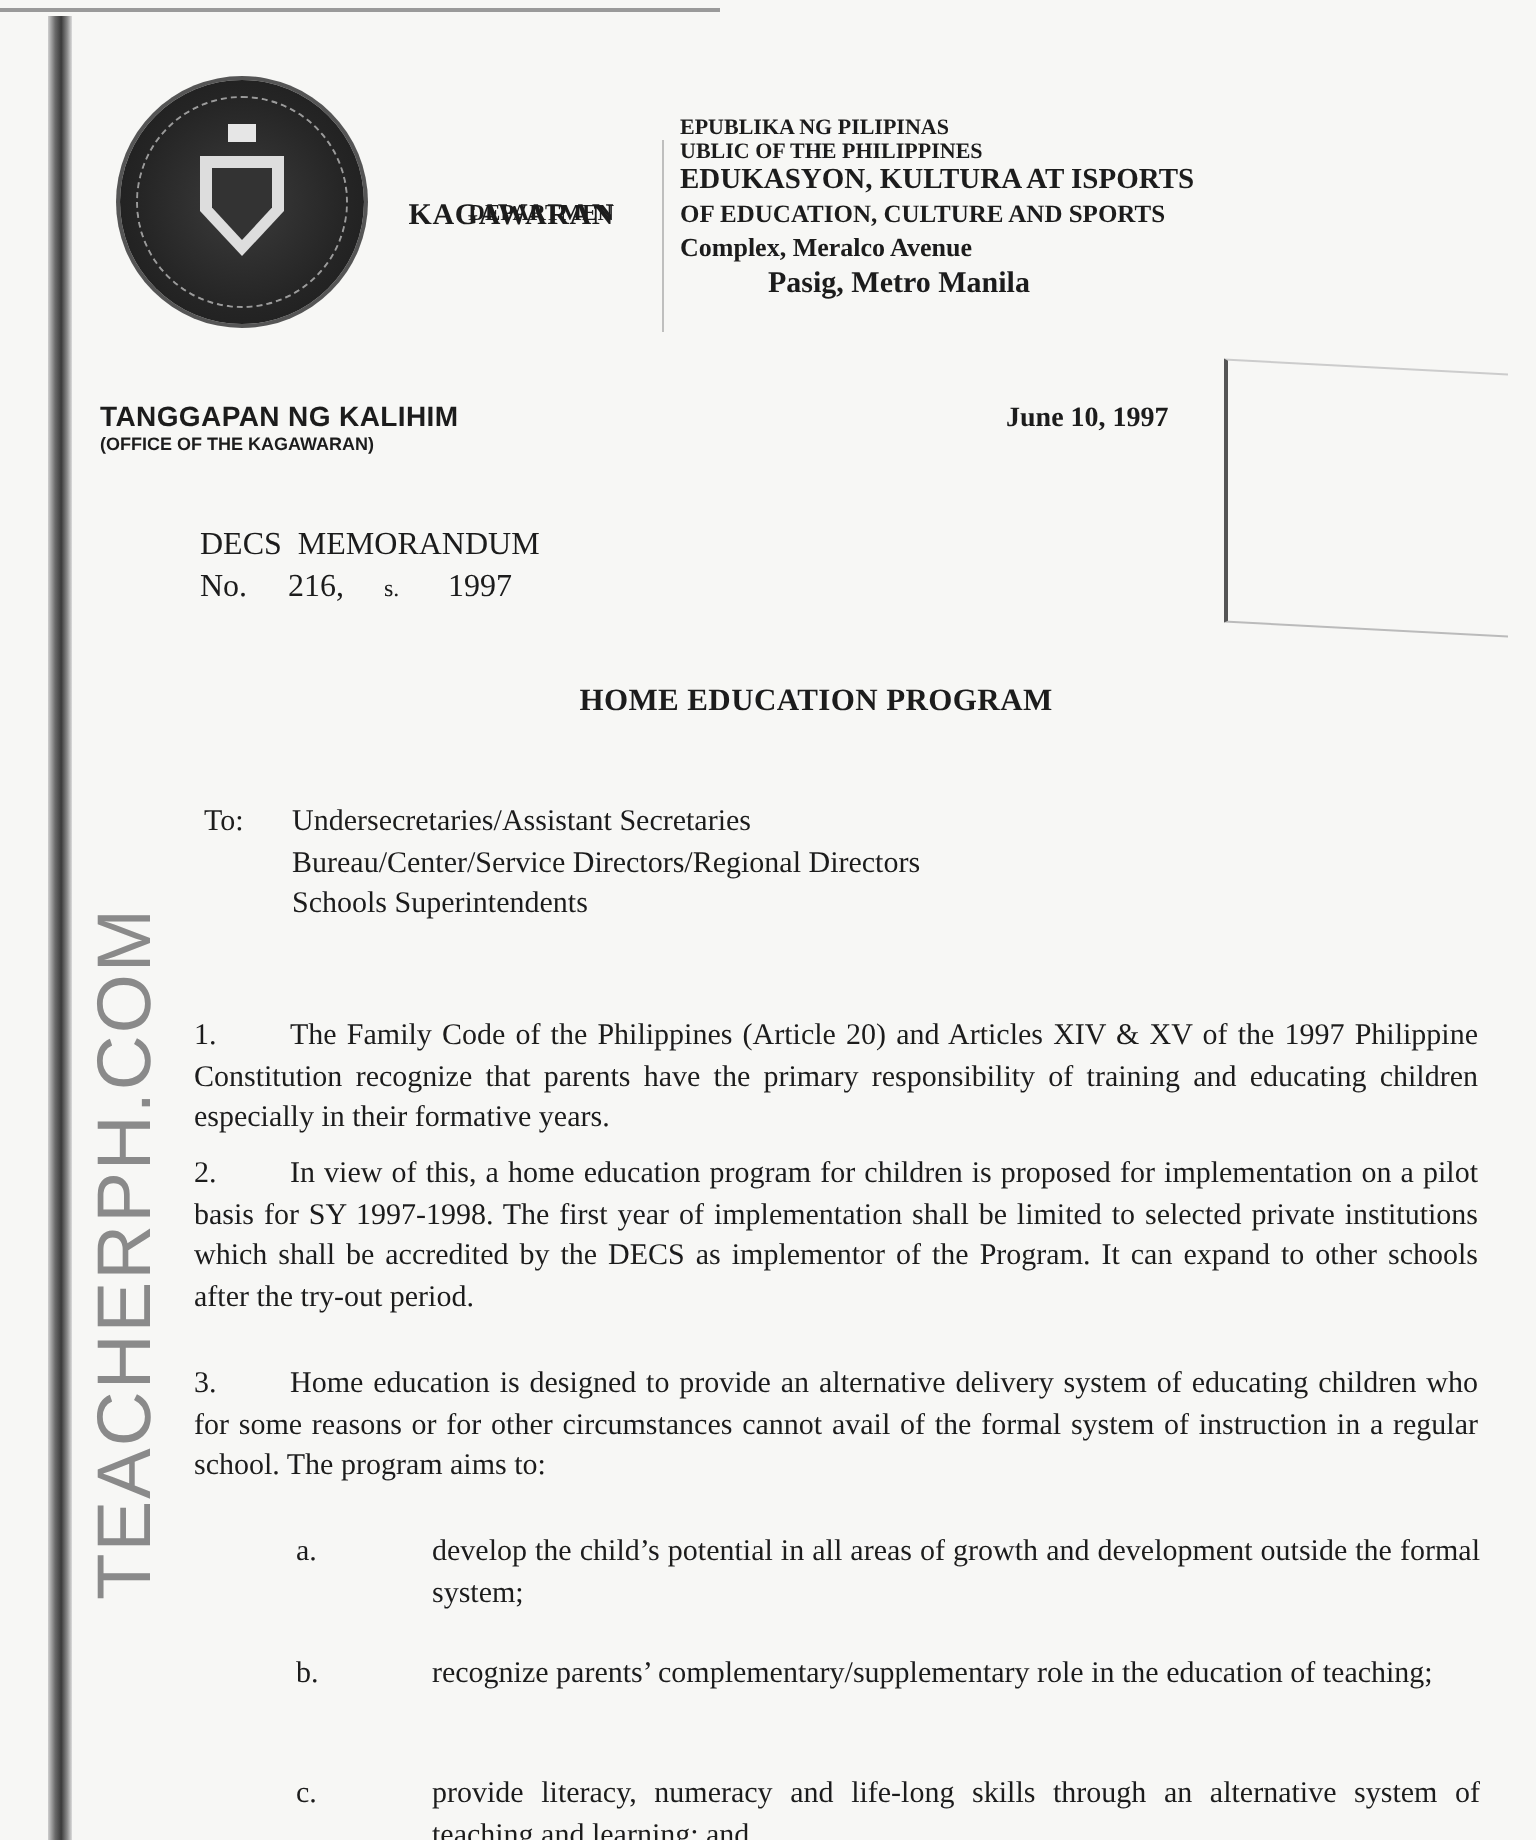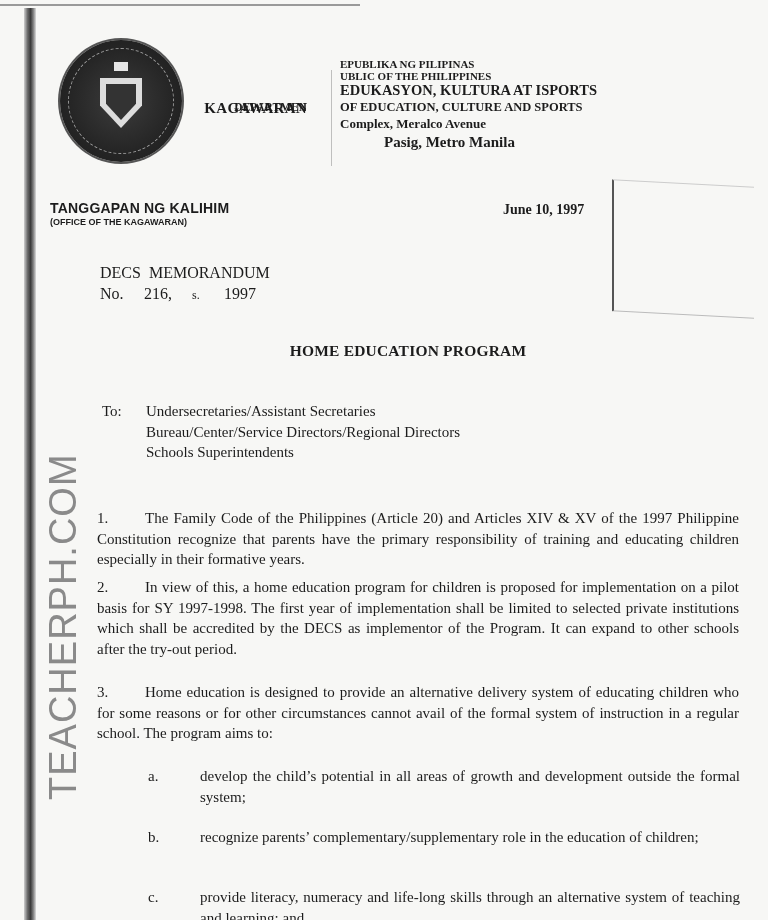--- a/index.html
+++ b/index.html
@@ -41,21 +41,21 @@
   .to{position:absolute;left:102px;top:401px;font-size:15px;line-height:20.5px;}
   .to .lbl{position:absolute;left:0;top:0;}
   .to .recips{position:absolute;left:44px;top:0;white-space:nowrap;}
   .para{position:absolute;left:97px;width:642px;font-size:15px;line-height:20.5px;text-align:justify;}
   .para .num{display:inline-block;width:48px;}
   .p1{top:508px;}
   .p2{top:577px;}
   .p3{top:682px;}
   .aim{position:absolute;left:148px;width:592px;font-size:15px;line-height:20.5px;}
   .aim .letter{position:absolute;left:0;top:0;}
-  .aim .txt{margin-left:52px;text-align:justify;}
+  .aim .txt{margin-left:68px;text-align:justify;}
   .a{top:766px;}
   .b{top:827px;}
   .c{top:887px;}
   .watermark{position:absolute;left:42px;top:800px;transform-origin:0 0;transform:rotate(-90deg);
              font-family:"Liberation Sans","DejaVu Sans",sans-serif;font-size:38px;color:#8a8a8a;letter-spacing:1px;white-space:nowrap;}
 </style>
 </head>
 <body>
 
 <div class="page">
@@ -120,21 +120,21 @@
   <div class="para p3">
     <span class="num">3.</span><span>Home education is designed to provide an alternative delivery system of educating children who for some reasons or for other circumstances cannot avail of the formal system of instruction in a regular school.  The program aims to:</span>
   </div>
 
   <div class="aim a">
     <span class="letter">a.</span>
     <div class="txt">develop  the  child’s potential in all areas of growth and development outside the formal system;</div>
   </div>
   <div class="aim b">
     <span class="letter">b.</span>
-    <div class="txt">recognize  parents’  complementary/supplementary  role  in the education of children;</div>
+    <div class="txt">recognize  parents’  complementary/supplementary  role  in the education of teaching;</div>
   </div>
   <div class="aim c">
     <span class="letter">c.</span>
     <div class="txt">provide literacy, numeracy and life-long skills through an alternative system of teaching and learning; and</div>
   </div>
 
   <div class="watermark">TEACHERPH.COM</div>
 </div>
 
 </body></html>

